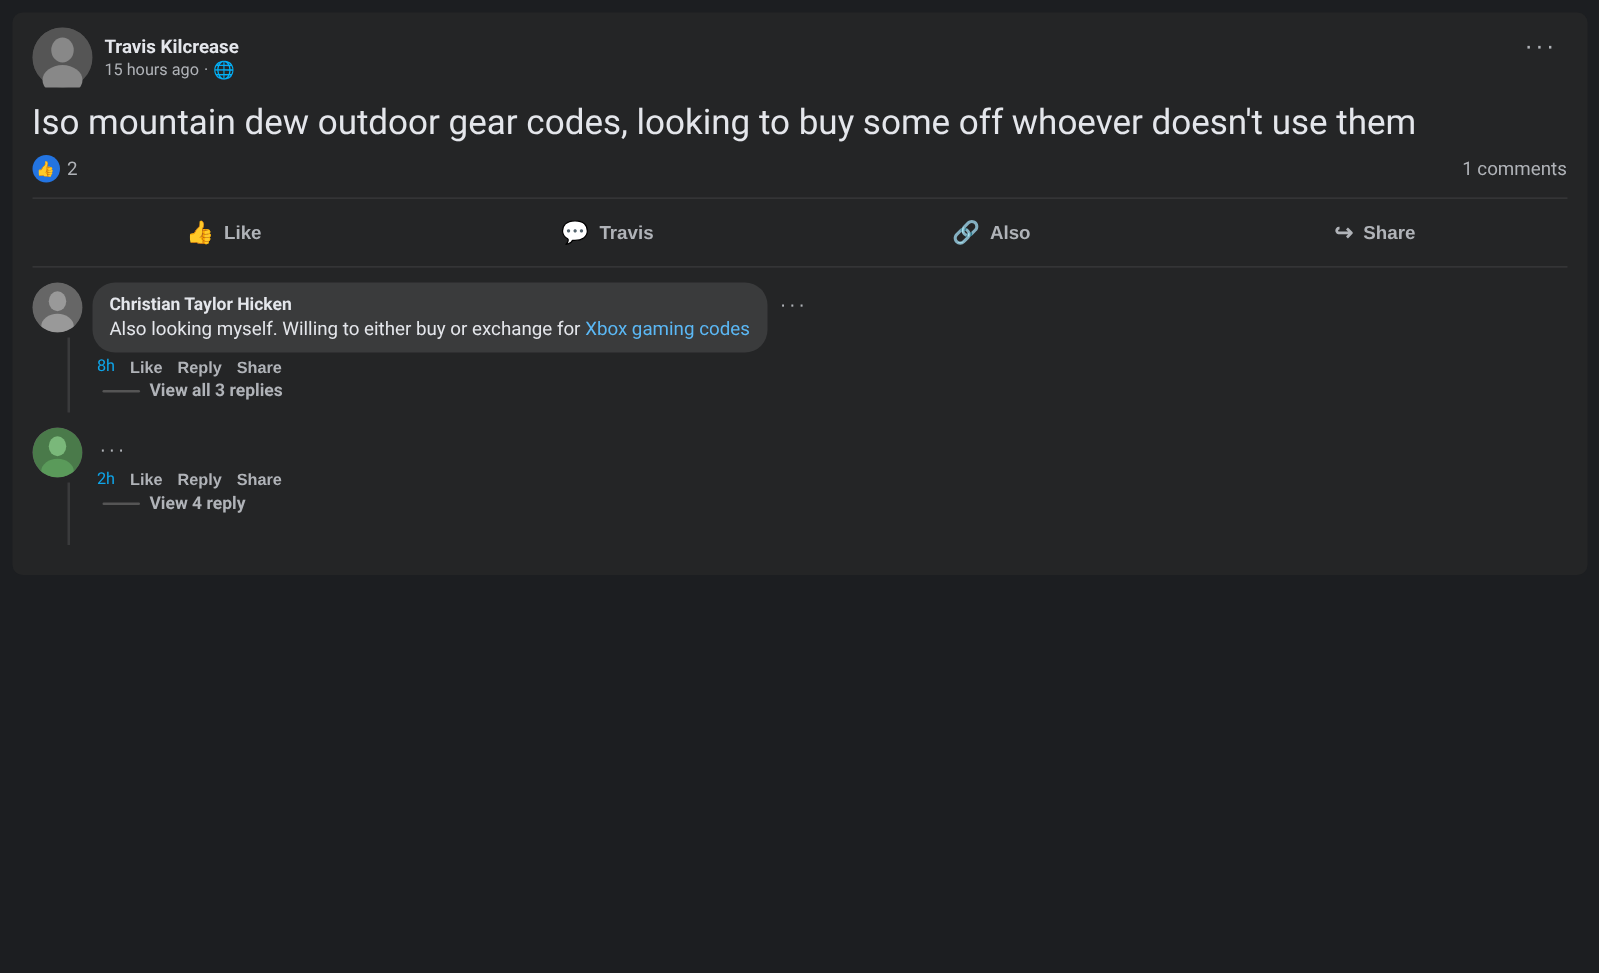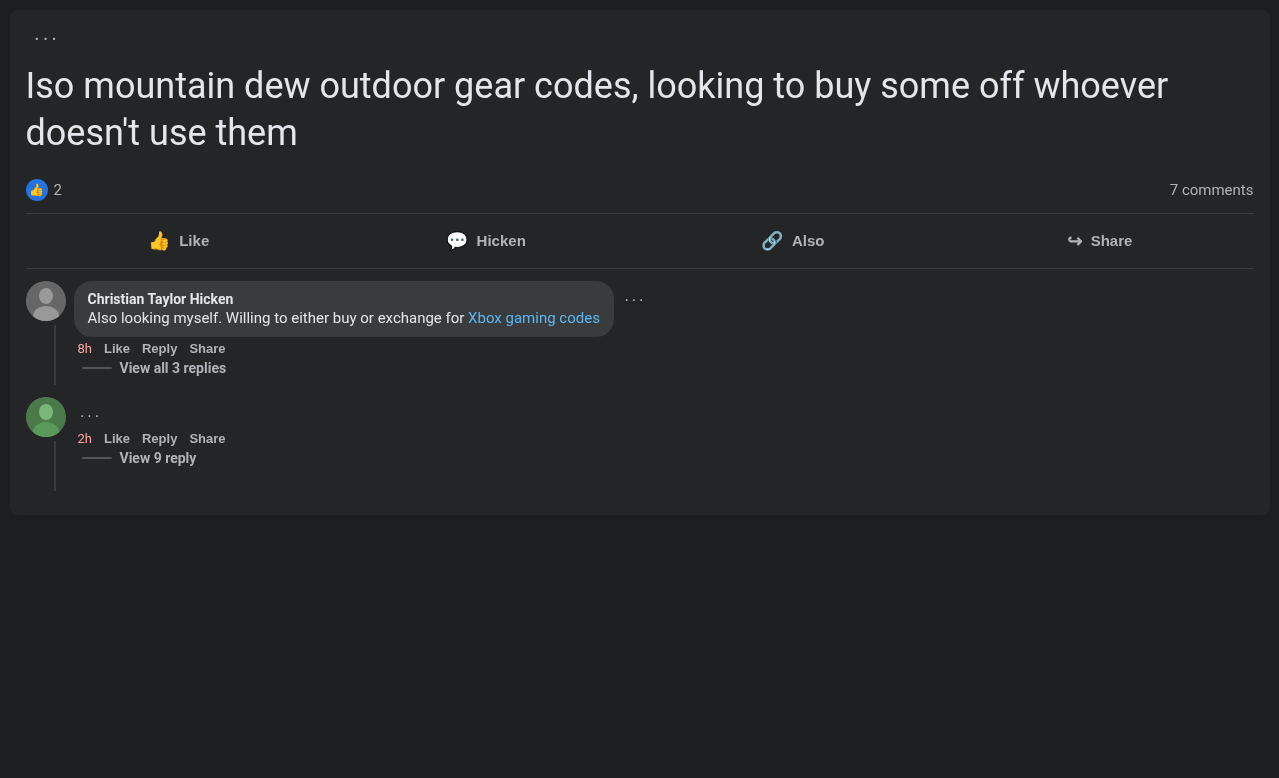--- a/index.html
+++ b/index.html
@@ -67,25 +67,24 @@
       background: none;
       border: none;
       color: #b0b3b8;
       font-size: 20px;
       cursor: pointer;
       padding: 4px 8px;
       letter-spacing: 2px;
     }
 
     .post-content {
-      font-size: 36px;
+      font-size: 28px;
       font-weight: 400;
       color: #e4e6eb;
       line-height: 1.3;
-      margin-bottom: 14px;
     }
 
     .post-stats {
       display: flex;
       justify-content: space-between;
       align-items: center;
       padding: 8px 0;
       font-size: 15px;
       color: #b0b3b8;
     }
@@ -195,21 +194,21 @@
       display: flex;
       align-items: center;
       gap: 12px;
       margin-top: 4px;
       padding-left: 4px;
       font-size: 13px;
       color: #b0b3b8;
     }
 
     .comment-time {
-      color: #fca5a5;
+      color: #0ea5e9;
       font-size: 13px;
     }
 
     .comment-action-btn {
       background: none;
       border: none;
       color: #b0b3b8;
       font-size: 13px;
       font-weight: 700;
       cursor: pointer;
@@ -259,45 +258,63 @@
       margin: 4px 0 0 19px;
       flex-shrink: 0;
     }
   </style>
 </head>
 <body>
 
 <div class="post-container">
 
   <div class="post-header">
+    <div class="post-header-left">
+      <div class="avatar-placeholder">
+
+        <svg width="48" height="48" viewBox="0 0 48 48" xmlns="http://www.w3.org/2000/svg">
+          <rect width="48" height="48" rx="24" fill="#555"></rect>
+          <ellipse cx="24" cy="18" rx="9" ry="10" fill="#888"></ellipse>
+          <ellipse cx="24" cy="42" rx="16" ry="12" fill="#888"></ellipse>
+        </svg>
+      </div>
+      <div>
+        <div class="post-author-name">Travis Kilcrease</div>
+        <div class="post-meta">
+          <span>15 hours ago</span>
+          <span>·</span>
+          <span class="globe-icon">🌐</span>
+        </div>
+      </div>
+    </div>
     <button class="more-btn">···</button>
   </div>
 
   <div class="post-content">Iso mountain dew outdoor gear codes, looking to buy some off whoever doesn't use them</div>
 
   <div class="post-stats">
     <div class="likes-section">
       <div class="like-badge">
         <span>👍</span>
       </div>
       <span>2</span>
     </div>
-    <span>7 comments</span>
+    <span>1 comments</span>
   </div>
 
   <div class="divider"></div>
 
   <div class="action-bar">
     <button class="action-btn">
       <span class="action-icon">👍</span>
       <span>Like</span>
     </button>
     <button class="action-btn">
       <span class="action-icon">💬</span>
-      <span>Hicken</span>
+      <span>Travis</span>
     </button>
     <button class="action-btn">
       <span class="action-icon">🔗</span>
       <span>Also</span>
     </button>
     <button class="action-btn">
       <span class="action-icon">↪</span>
       <span>Share</span>
     </button>
   </div>
@@ -356,19 +373,19 @@
           <button class="comment-more-btn">···</button>
         </div>
         <div class="comment-actions">
           <span class="comment-time">2h</span>
           <button class="comment-action-btn">Like</button>
           <button class="comment-action-btn">Reply</button>
           <button class="comment-action-btn">Share</button>
         </div>
         <div class="view-replies">
           <div class="view-replies-line"></div>
-          <span>View 9 reply</span>
+          <span>View 4 reply</span>
         </div>
       </div>
     </div>
 
   </div>
 </div>
 
 </body></html>

